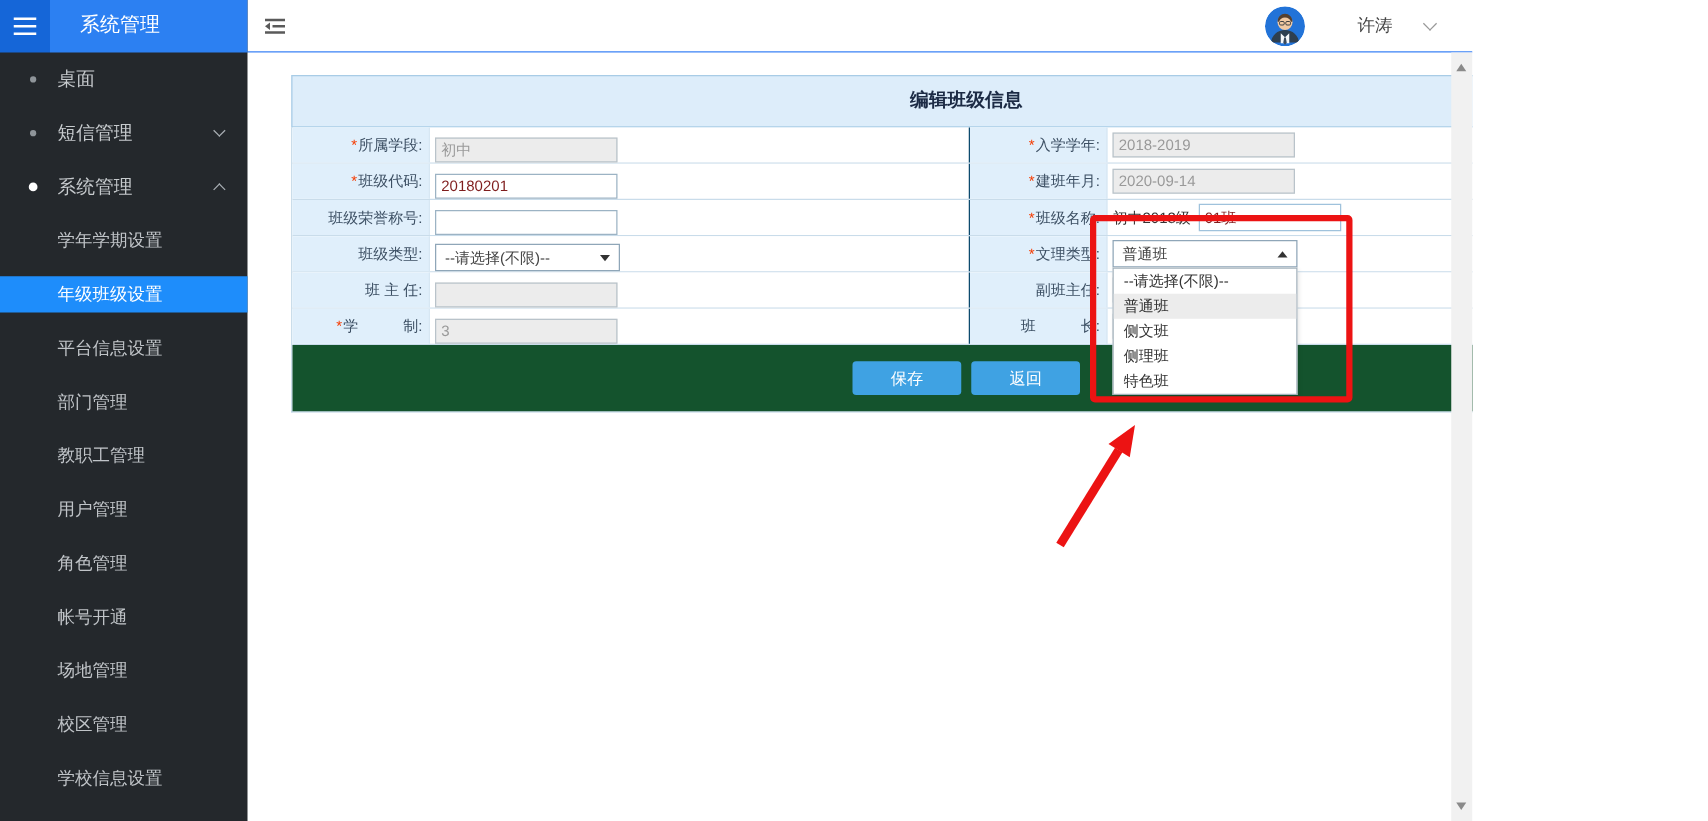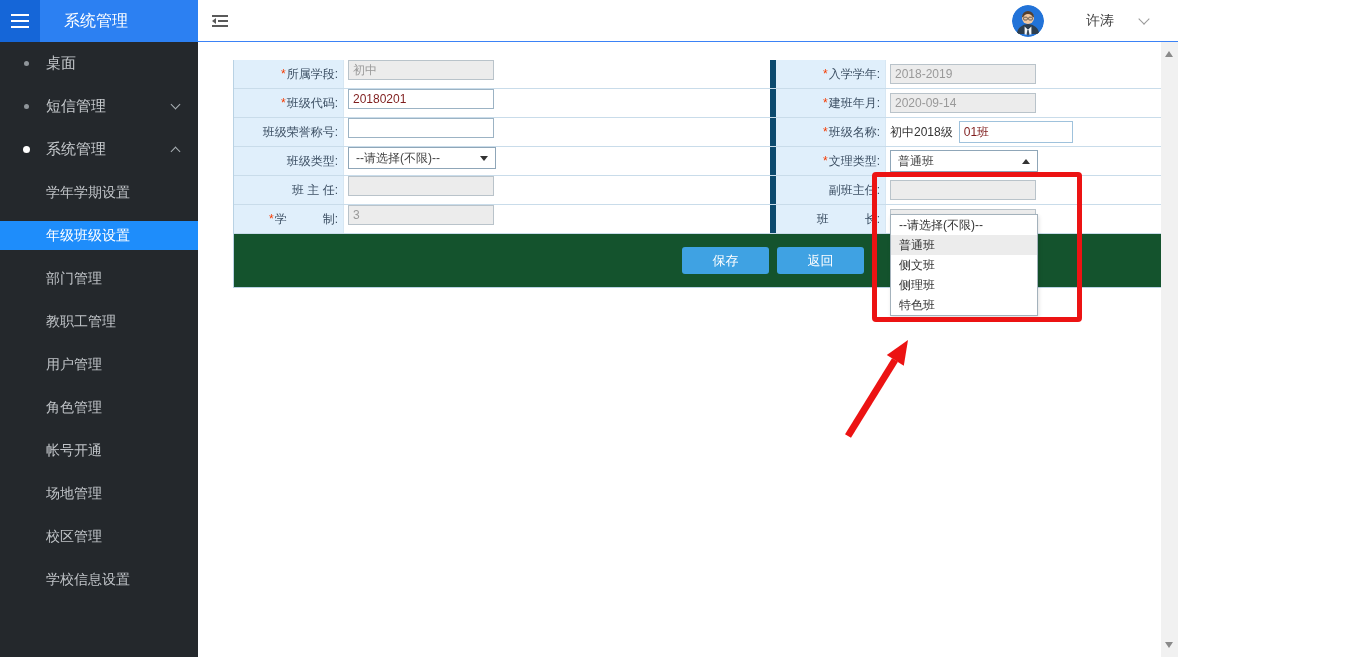--- a/index.html
+++ b/index.html
@@ -35,21 +35,21 @@
   .avatar { position: absolute; right: 134px; top: 5px; width: 32px; height: 32px; border-radius: 50%; overflow: hidden; cursor: pointer; }
   .uname { position: absolute; right: 64px; top: 12px; font-size: 14px; color: #444; cursor: pointer; }
   .uchev { position: absolute; right: 30px; top: 15px; width: 8px; height: 8px; border-right: 1px solid #999; border-bottom: 1px solid #999; transform: rotate(45deg); cursor: pointer; }
 
   
   .formbox { position: absolute; left: 233px; top: 60px; width: 1080px; z-index: 3; }
   .form-title { height: 42px; line-height: 40px; text-align: center; font-weight: bold; font-size: 15px; color: #1c2b45; background: #ddedfa; border: 1px solid #a8cce6; }
   .form-body { border: 1px solid #b9d2e4; border-top: none; }
   .frow { display: flex; height: 29px; border-bottom: 1px solid #c9dcea; background: #fff; }
   .lcell { width: 110px; background: #e0effb; display: flex; align-items: center; justify-content: flex-end; padding-right: 5px; font-size: 12px; color: #3c4f63; border-right: 1px solid #d7e7f3; white-space: pre; }
-  .fcell { width: 432px; display: flex; align-items: flex-start; border-right: 6px solid #0c4a6e; position: relative; }
+  .fcell { width: 432px; display: flex; align-items: flex-end; border-right: 1px solid #0c4a6e; position: relative; }
   .lcell2 { width: 110px; background: #e0effb; display: flex; align-items: center; justify-content: flex-end; padding-right: 5px; font-size: 12px; color: #3c4f63; border-right: 1px solid #d7e7f3; white-space: pre; }
   .fcell2 { flex: 1; display: flex; align-items: center; position: relative; }
   .star { color: #f53b00; margin-right: 1px; font-size: 12px; }
   .input { margin-left: 4px; width: 146px; height: 20px; border: 1px solid #9cb3c4; font-size: 12px; padding: 0 4px; color: #7f1d1d; background: #fff; font-family: inherit; }
   .input.dis { background: #ececec; color: #999; border-color: #b9c3ca; }
   .input.namein { width: 114px; margin-left: 6px; height: 22px; border-color: #9fc2dc; }
   .prefix { margin-left: 4px; font-size: 12px; color: #333; }
   .sel { margin-left: 4px; width: 148px; height: 22px; border: 1px solid #8fa6b8; background: #fff; display: flex; align-items: center; justify-content: space-between; padding: 0 7px; font-size: 12px; color: #444; cursor: pointer; }
   .caret-dn { width: 0; height: 0; border-left: 4px solid transparent; border-right: 4px solid transparent; border-top: 5px solid #333; }
   .caret-up { width: 0; height: 0; border-left: 4px solid transparent; border-right: 4px solid transparent; border-bottom: 5px solid #333; }
@@ -110,20 +110,25 @@
             <span>学年学期设置</span>
           </div>
         </div>
       <div class="mitem sub active">
           <div class="inner">
             <span>年级班级设置</span>
           </div>
         </div>
       <div class="mitem sub">
           <div class="inner">
+            <span>平台信息设置</span>
+          </div>
+        </div>
+      <div class="mitem sub">
+          <div class="inner">
             <span>部门管理</span>
           </div>
         </div>
       <div class="mitem sub">
           <div class="inner">
             <span>教职工管理</span>
           </div>
         </div>
       <div class="mitem sub">
           <div class="inner">
@@ -176,20 +181,21 @@
         <rect x="11.6" y="12.2" width="3.8" height="2.8" rx="1" fill="none" stroke="#404040" stroke-width="0.8"></rect>
         <rect x="16.6" y="12.2" width="3.8" height="2.8" rx="1" fill="none" stroke="#404040" stroke-width="0.8"></rect>
       </svg>
     </div>
     <div class="uname">许涛</div>
     <span class="uchev"></span>
   </header>
 
   <main>
     <div class="formbox">
+      <div class="form-title">编辑班级信息</div>
       <div class="form-body">
 
         <div class="frow">
           <div class="lcell"><span class="star">*</span><span>所属学段:</span></div>
           <div class="fcell">
               <input class="input dis" disabled="" value="初中" style="">
             </div>
           <div class="lcell2"><span class="star">*</span><span>入学学年:</span></div>
           <div class="fcell2">
               <input class="input dis" disabled="" value="2018-2019" style="">

